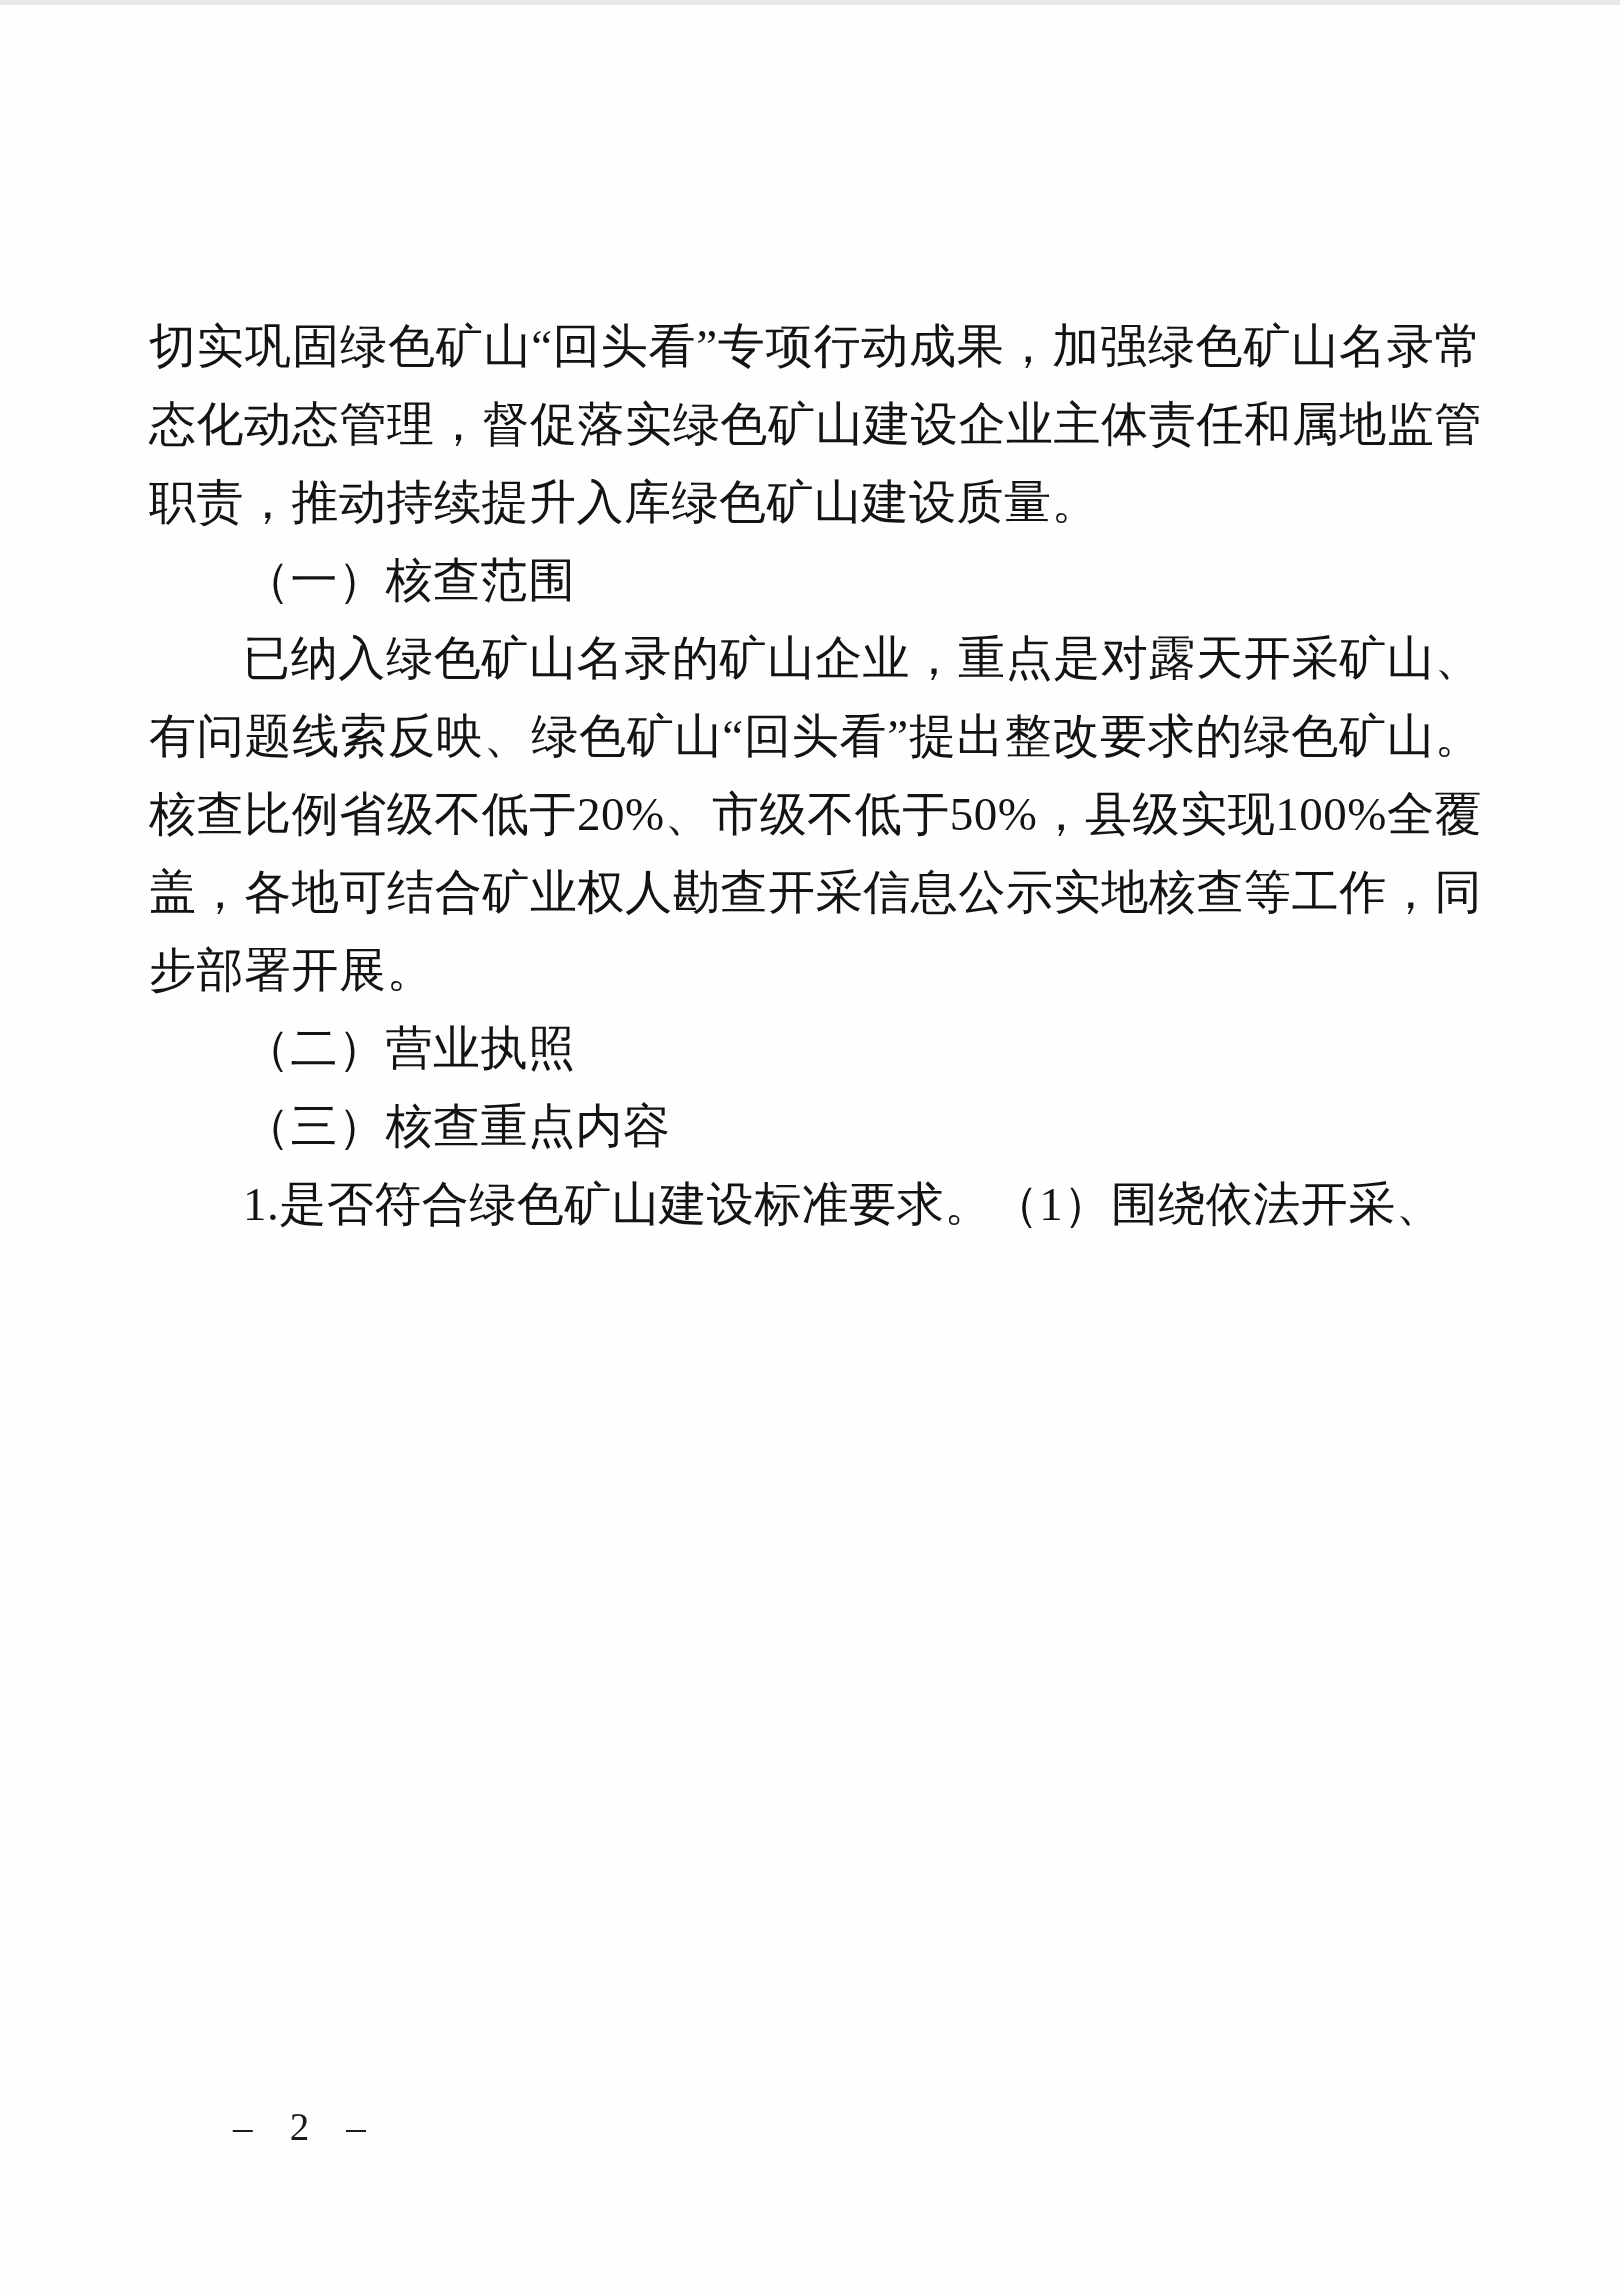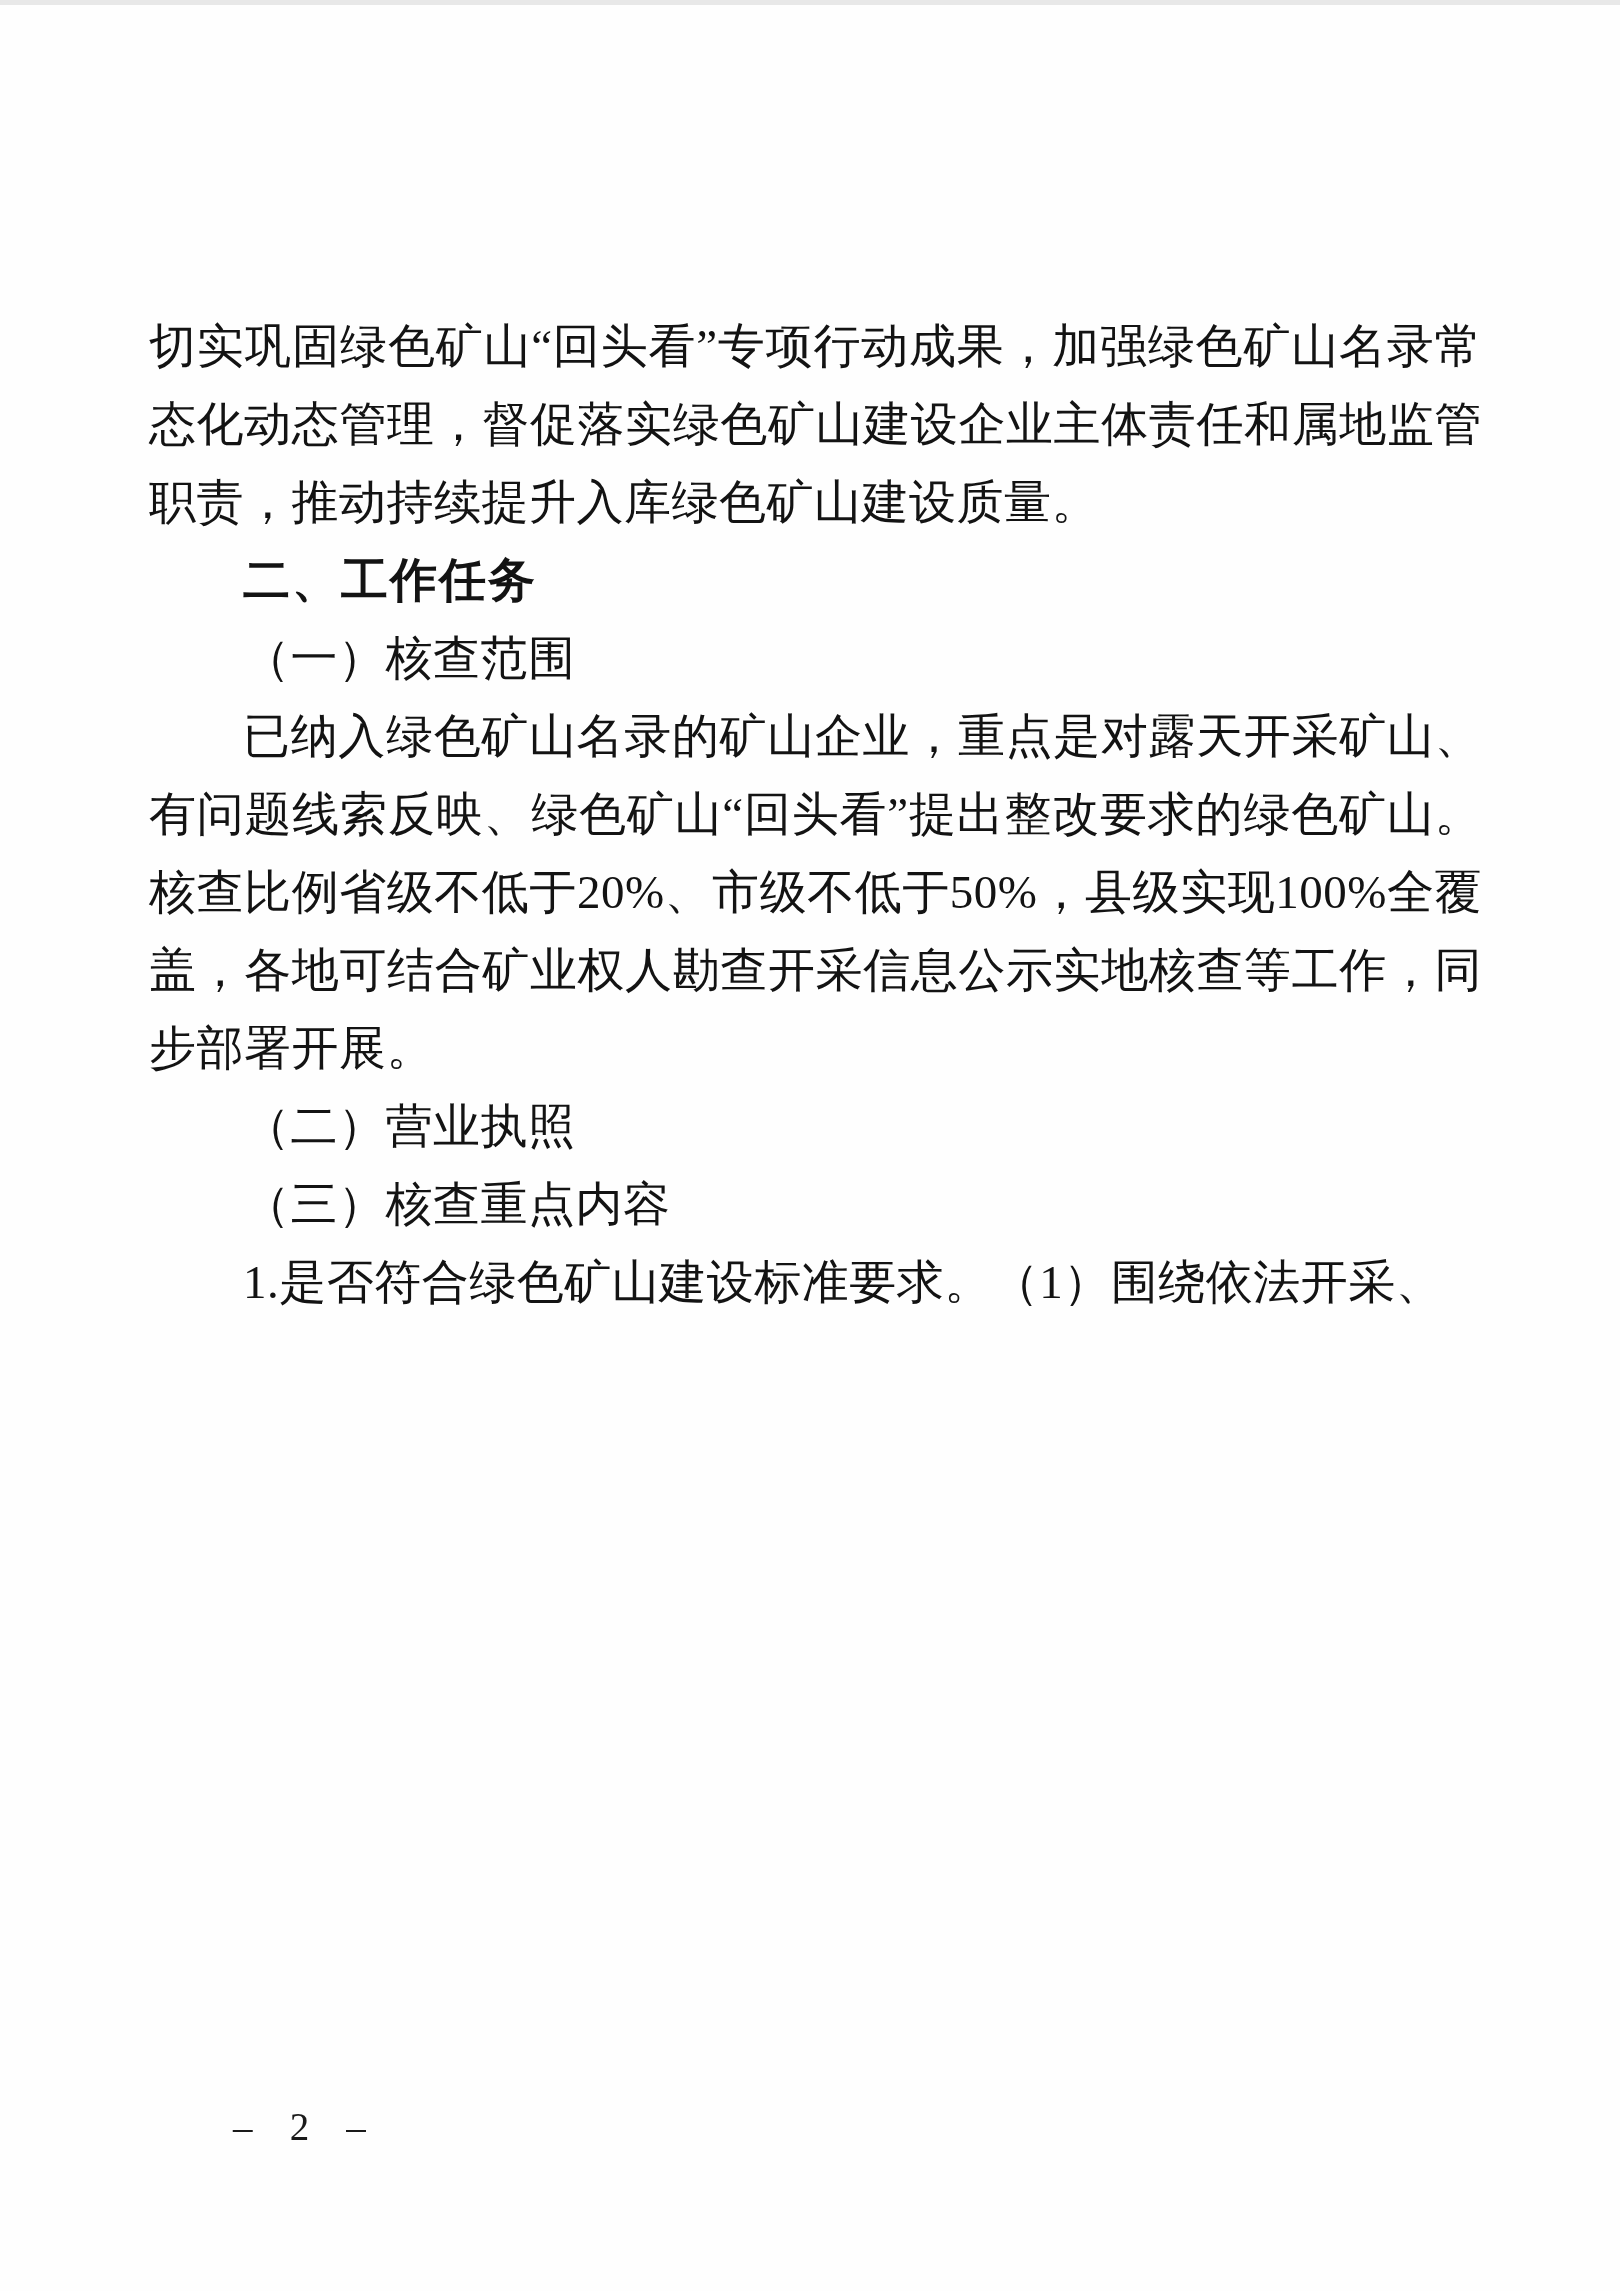--- a/index.html
+++ b/index.html
@@ -57,21 +57,20 @@
     color: #1a1a1a;
     font-family: "Liberation Serif", "DejaVu Serif", serif;
   }
 </style>
 </head>
 <body>
 
 <div class="page">
   <div class="content">
     <p class="body-continued">切实巩固绿色矿山“回头看”专项行动成果，加强绿色矿山名录常态化动态管理，督促落实绿色矿山建设企业主体责任和属地监管职责，推动持续提升入库绿色矿山建设质量。</p>
-    <p class="heading-1">二、工作任务</p>
     <p class="heading-2">（一）核查范围</p>
     <p class="body-para">已纳入绿色矿山名录的矿山企业，重点是对露天开采矿山、有问题线索反映、绿色矿山“回头看”提出整改要求的绿色矿山。核查比例省级不低于20%、市级不低于50%，县级实现100%全覆盖，各地可结合矿业权人勘查开采信息公示实地核查等工作，同步部署开展。</p>
     <p class="heading-2">（二）营业执照</p>
     <p class="heading-2">（三）核查重点内容</p>
     <p class="body-para">1.是否符合绿色矿山建设标准要求。（1）围绕依法开采、</p>
   </div>
 
   <div class="footer-pagenum">– 2 –</div>
 </div>
 

